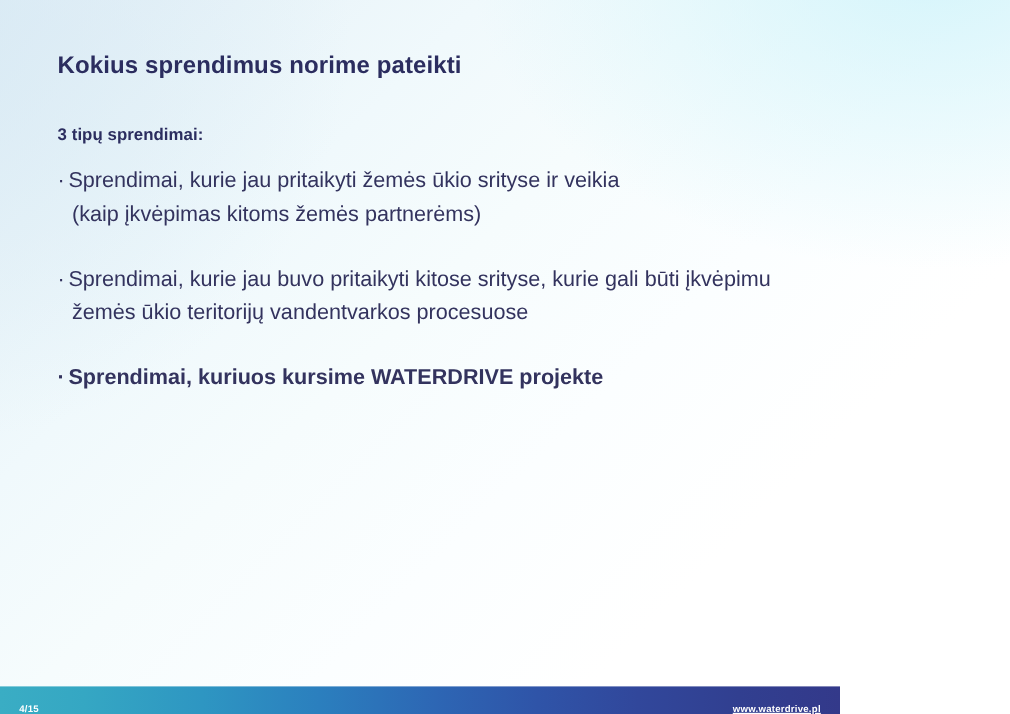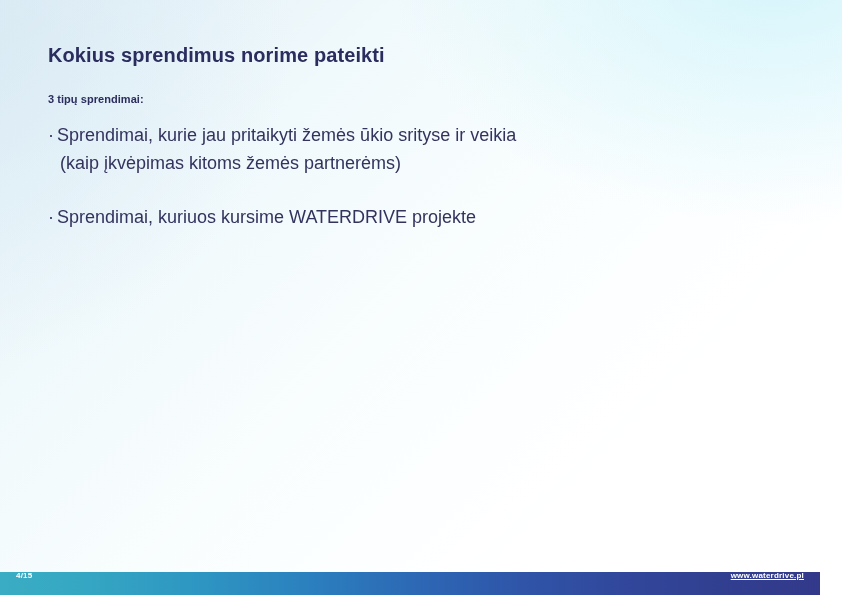--- a/index.html
+++ b/index.html
@@ -64,32 +64,33 @@
   }
 
   .body-block {
     position: absolute;
     left: 48px;
     top: 92px;
     width: 740px;
   }
 
   .subhead {
-    font-size: 11px;
+    font-size: 14px;
     font-weight: bold;
     color: #2b2d5f;
-    margin: 1px 0 16px 0;
+    margin: 12px 0 16px 0;
     letter-spacing: 0.05px;
   }
 
   .bullet-group {
     margin: 0 0 26px 0;
   }
   .bullet-group:last-child {
     margin-bottom: 0;
+    font-weight: bold;
   }
 
   .bullet-line {
     font-size: 18px;
     color: #33335e;
     line-height: 28px;
     white-space: nowrap;
   }
 
   .bullet-line .marker {
@@ -99,35 +100,35 @@
   }
 
   .bullet-line.cont {
     padding-left: 12px;
   }
 
   .footer {
     position: absolute;
     left: 0;
     bottom: 0;
-    width: 820px;
+    width: 700px;
     height: 23px;
     z-index: 3;
     background: linear-gradient(90deg,
       #3aadc4 0%,
       #35a7c3 10%,
       #2e96c2 24%,
       #2b7fbe 38%,
       #2d66b4 52%,
       #2f54a8 64%,
       #31479b 76%,
       #313f90 88%,
       #33398a 100%);
     display: flex;
-    align-items: flex-start;
+    align-items: flex-end;
     justify-content: space-between;
     box-sizing: border-box;
     padding: 0 10px 0 16px;
   }
 
   .footer-page, .footer-url {
     font-size: 8px;
     font-weight: bold;
     color: #ffffff;
     letter-spacing: 0.2px;
@@ -153,20 +154,28 @@
 
       <div class="bullet-group">
         <div class="bullet-line">
           <span class="marker">·</span><span>Sprendimai, kurie jau pritaikyti žemės ūkio srityse ir veikia</span>
         </div>
         <div class="bullet-line cont">
           <span>(kaip įkvėpimas kitoms žemės partnerėms)</span>
         </div>
       </div>
 
+      <div class="bullet-group">
+        <div class="bullet-line">
+          <span class="marker">·</span><span>Sprendimai, kurie jau buvo pritaikyti kitose srityse, kurie gali būti įkvėpimu</span>
+        </div>
+        <div class="bullet-line cont">
+          <span>žemės ūkio teritorijų vandentvarkos procesuose</span>
+        </div>
+      </div>
 
       <div class="bullet-group">
         <div class="bullet-line">
           <span class="marker">·</span><span>Sprendimai, kuriuos kursime WATERDRIVE projekte</span>
         </div>
       </div>
 
     </div>
   </div>
 

